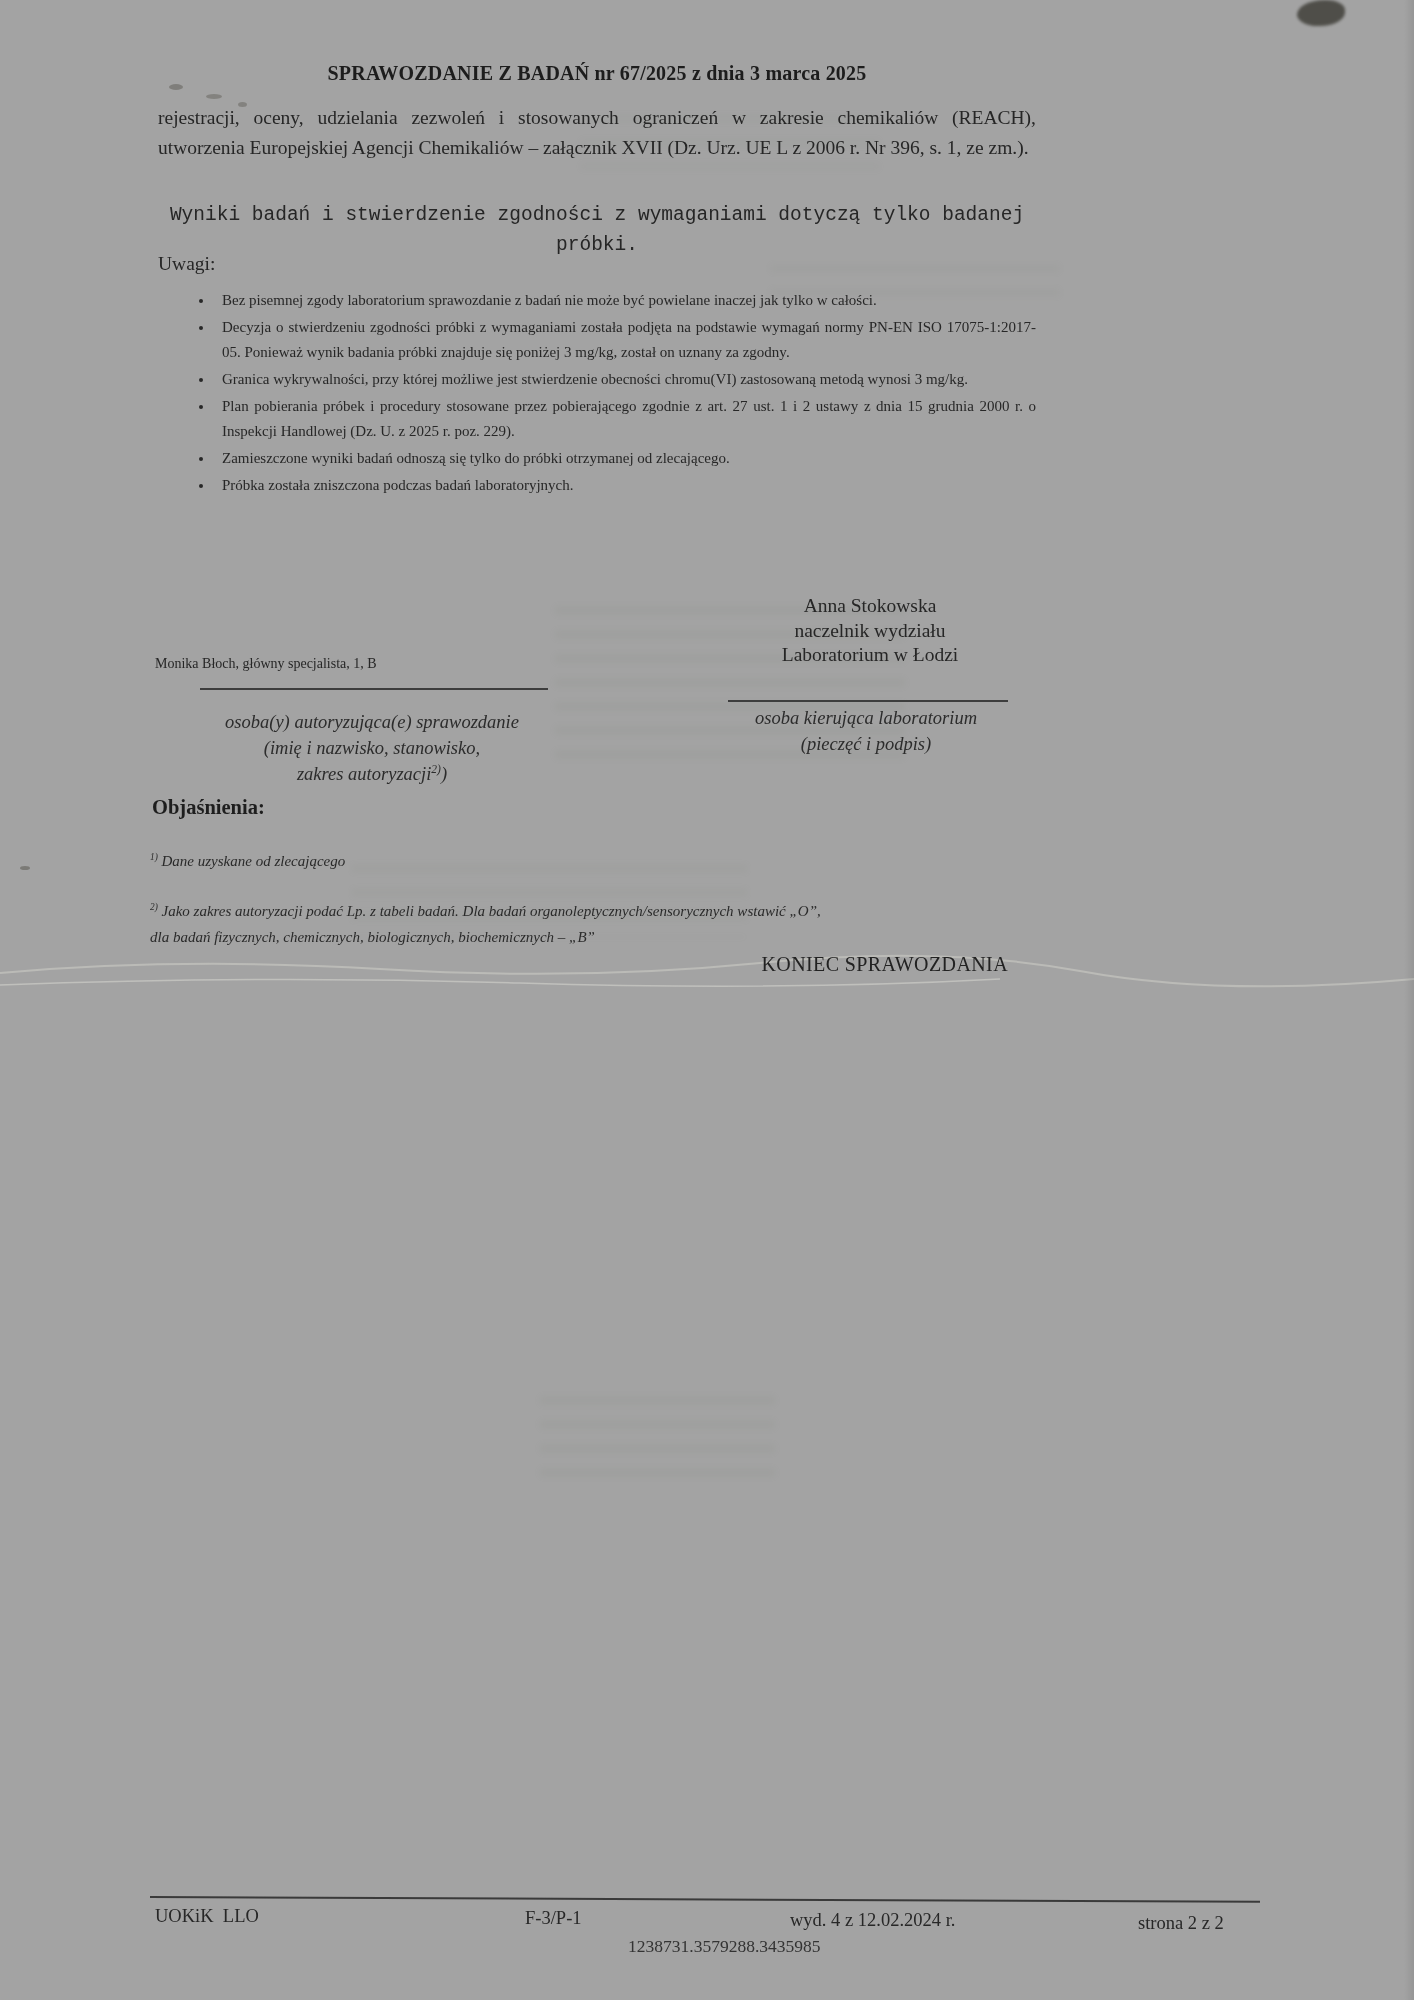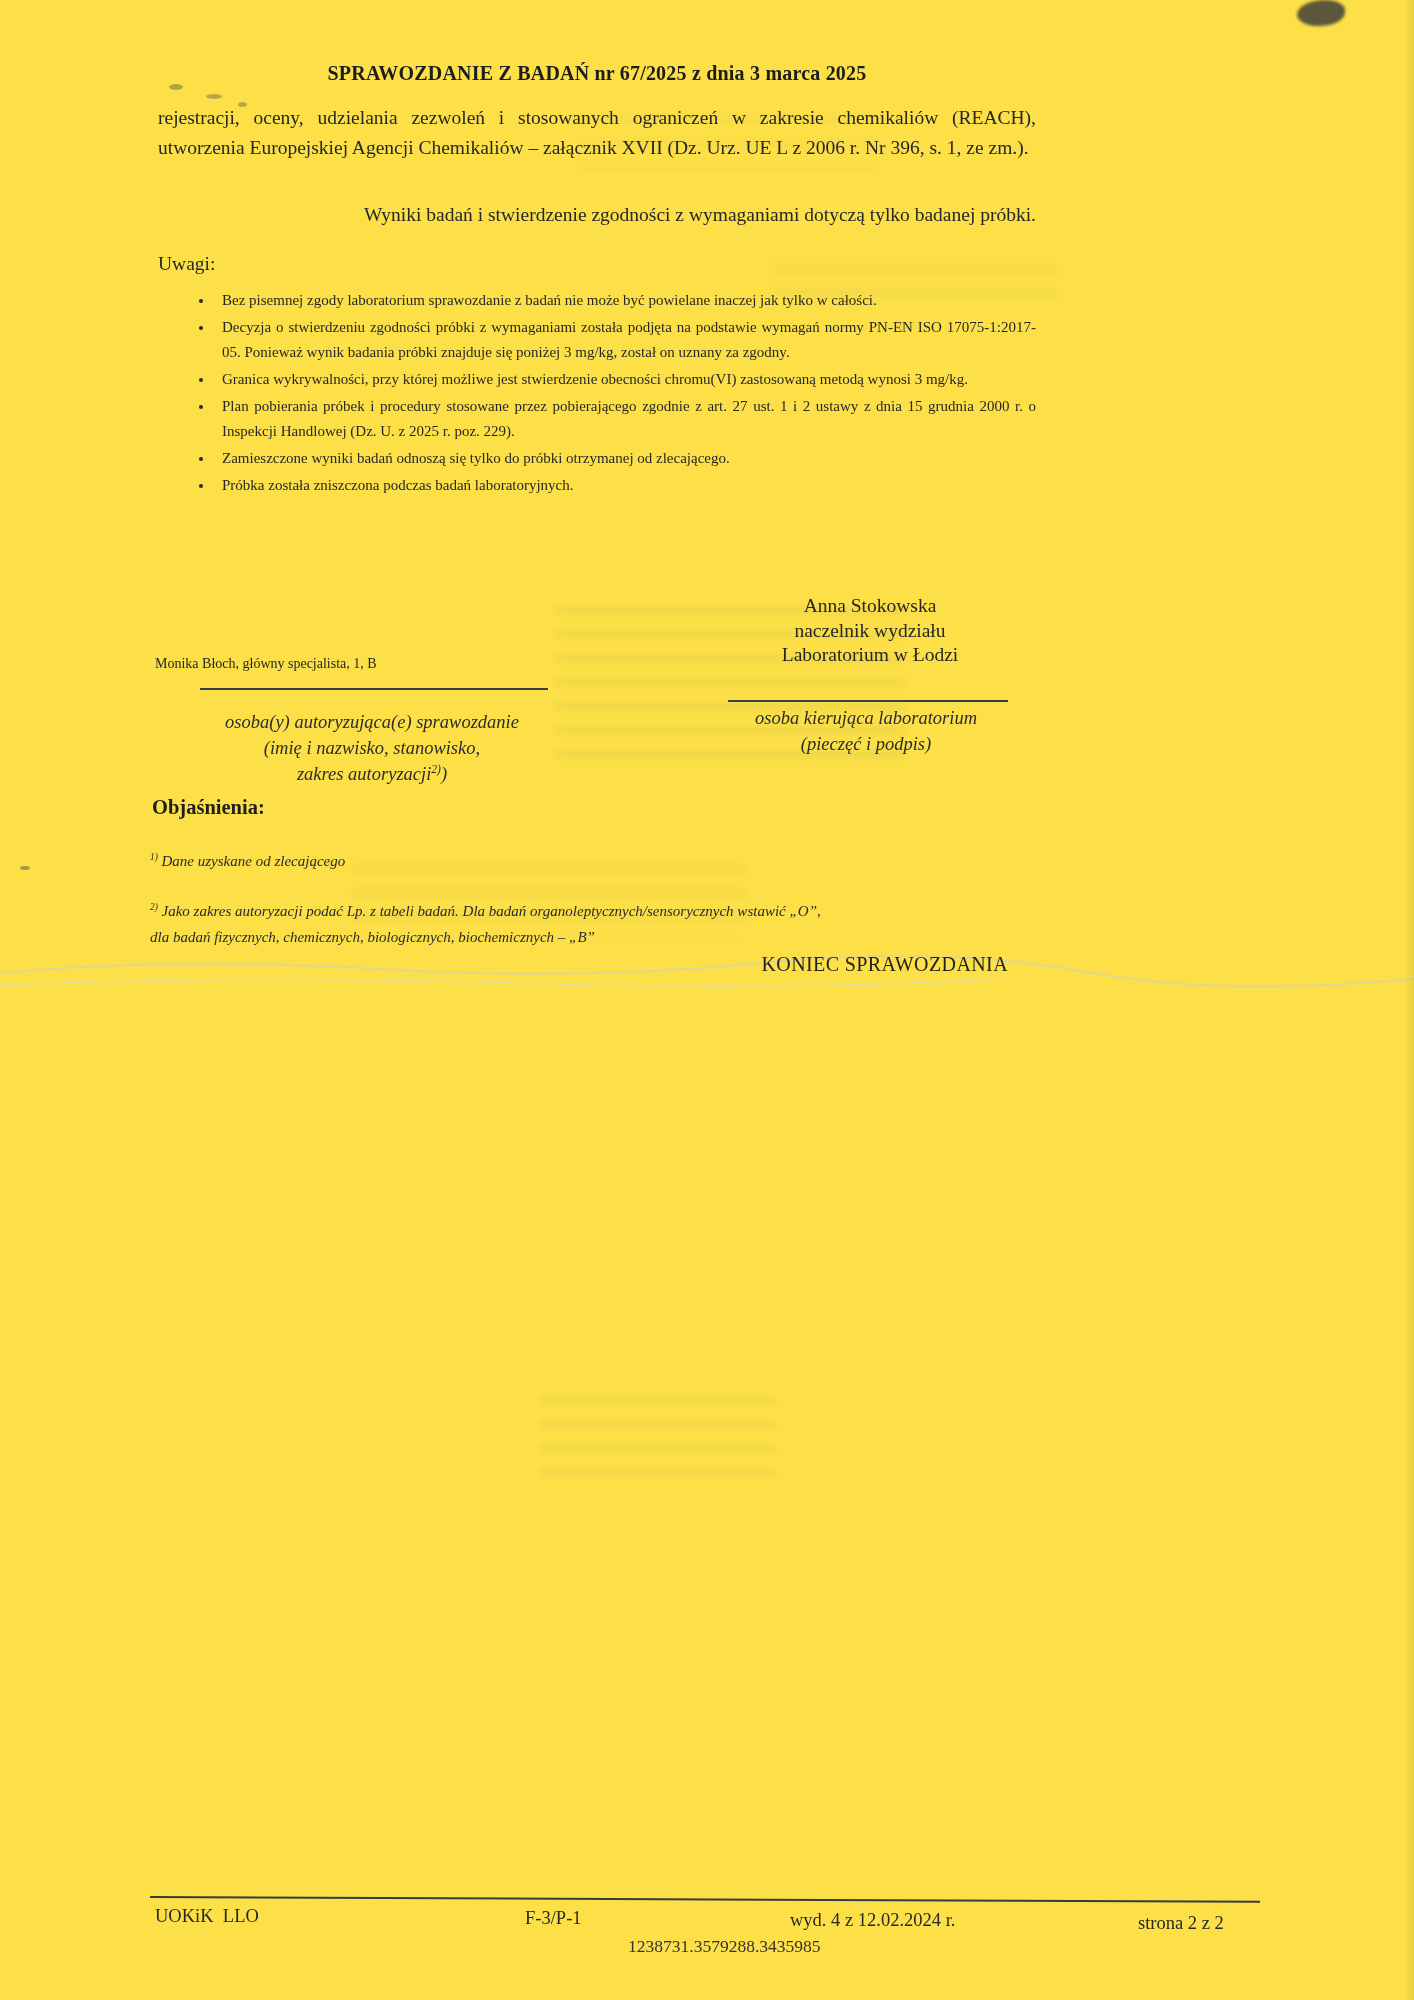--- a/index.html
+++ b/index.html
@@ -1,38 +1,38 @@
 <!DOCTYPE html>
 <html><head>
 <meta charset="utf-8">
 <style>
   * { margin:0; padding:0; box-sizing:border-box; }
   html,body { background:#888; }
   .page {
     position:relative;
     width:1414px; height:2000px;
     margin:0 auto;
-    background:#fde047;
+    background:#a3a3a3;
     font-family:"Liberation Serif","DejaVu Serif",serif;
     color:#262626;
     overflow:hidden;
   }
   .abs { position:absolute; }
 
   .title {
     left:158px; top:62px; width:878px;
     text-align:center; font-weight:bold; font-size:20px;
     color:#1d1d1d; letter-spacing:.2px;
   }
   .para {
     left:158px; width:878px;
     font-size:19.5px; line-height:30px; text-align:justify;
   }
   .intro { top:103px; }
-  .scope { top:200px; text-align:right; }
+  .scope { top:200px; text-align:center;font-family:Liberation Mono, monospace; }
   .remarks-heading { left:158px; top:253px; font-size:19.5px; }
 
   .remarks { left:158px; top:288px; width:878px; }
   .remarks ul { list-style:disc; padding-left:56px; }
   .remarks li {
     font-size:15px; line-height:25px; text-align:justify;
     margin-bottom:2px; padding-left:8px; color:#272727;
   }
 
   .sig-right {

